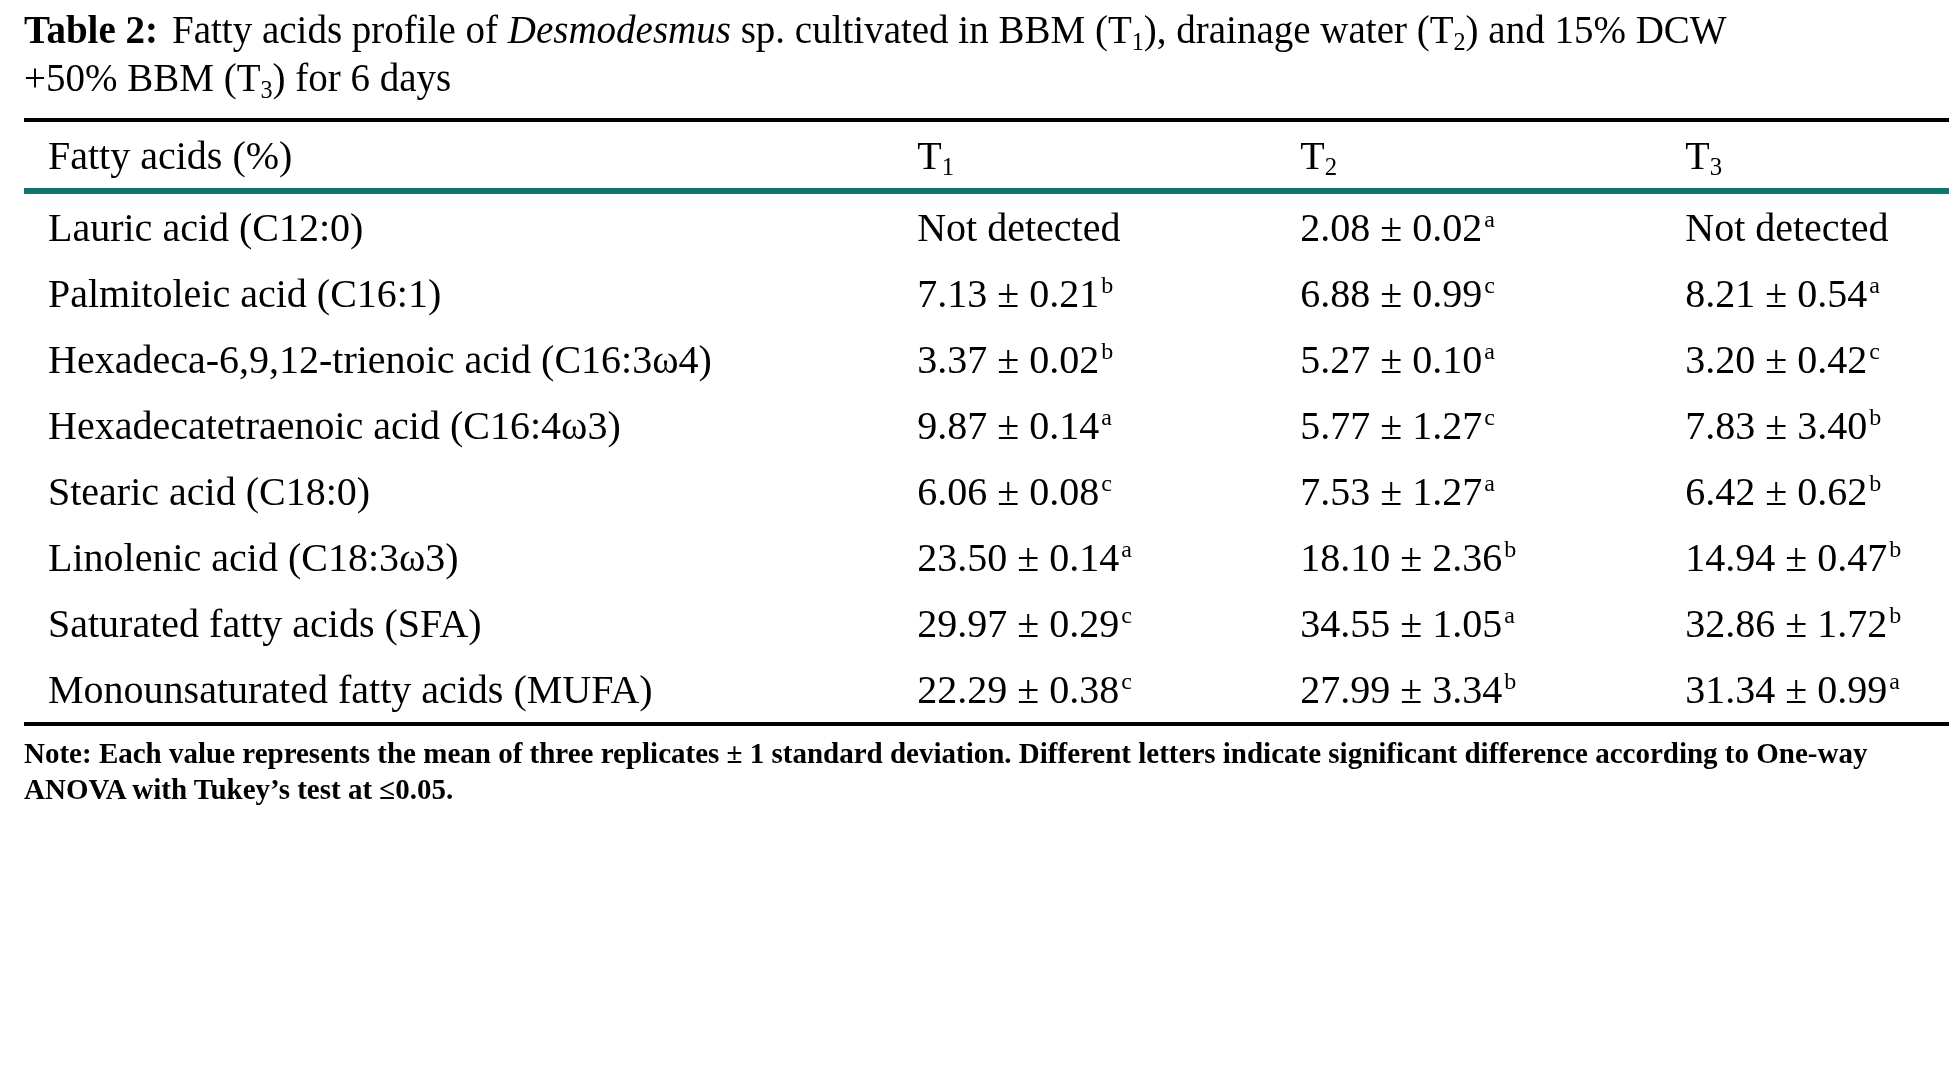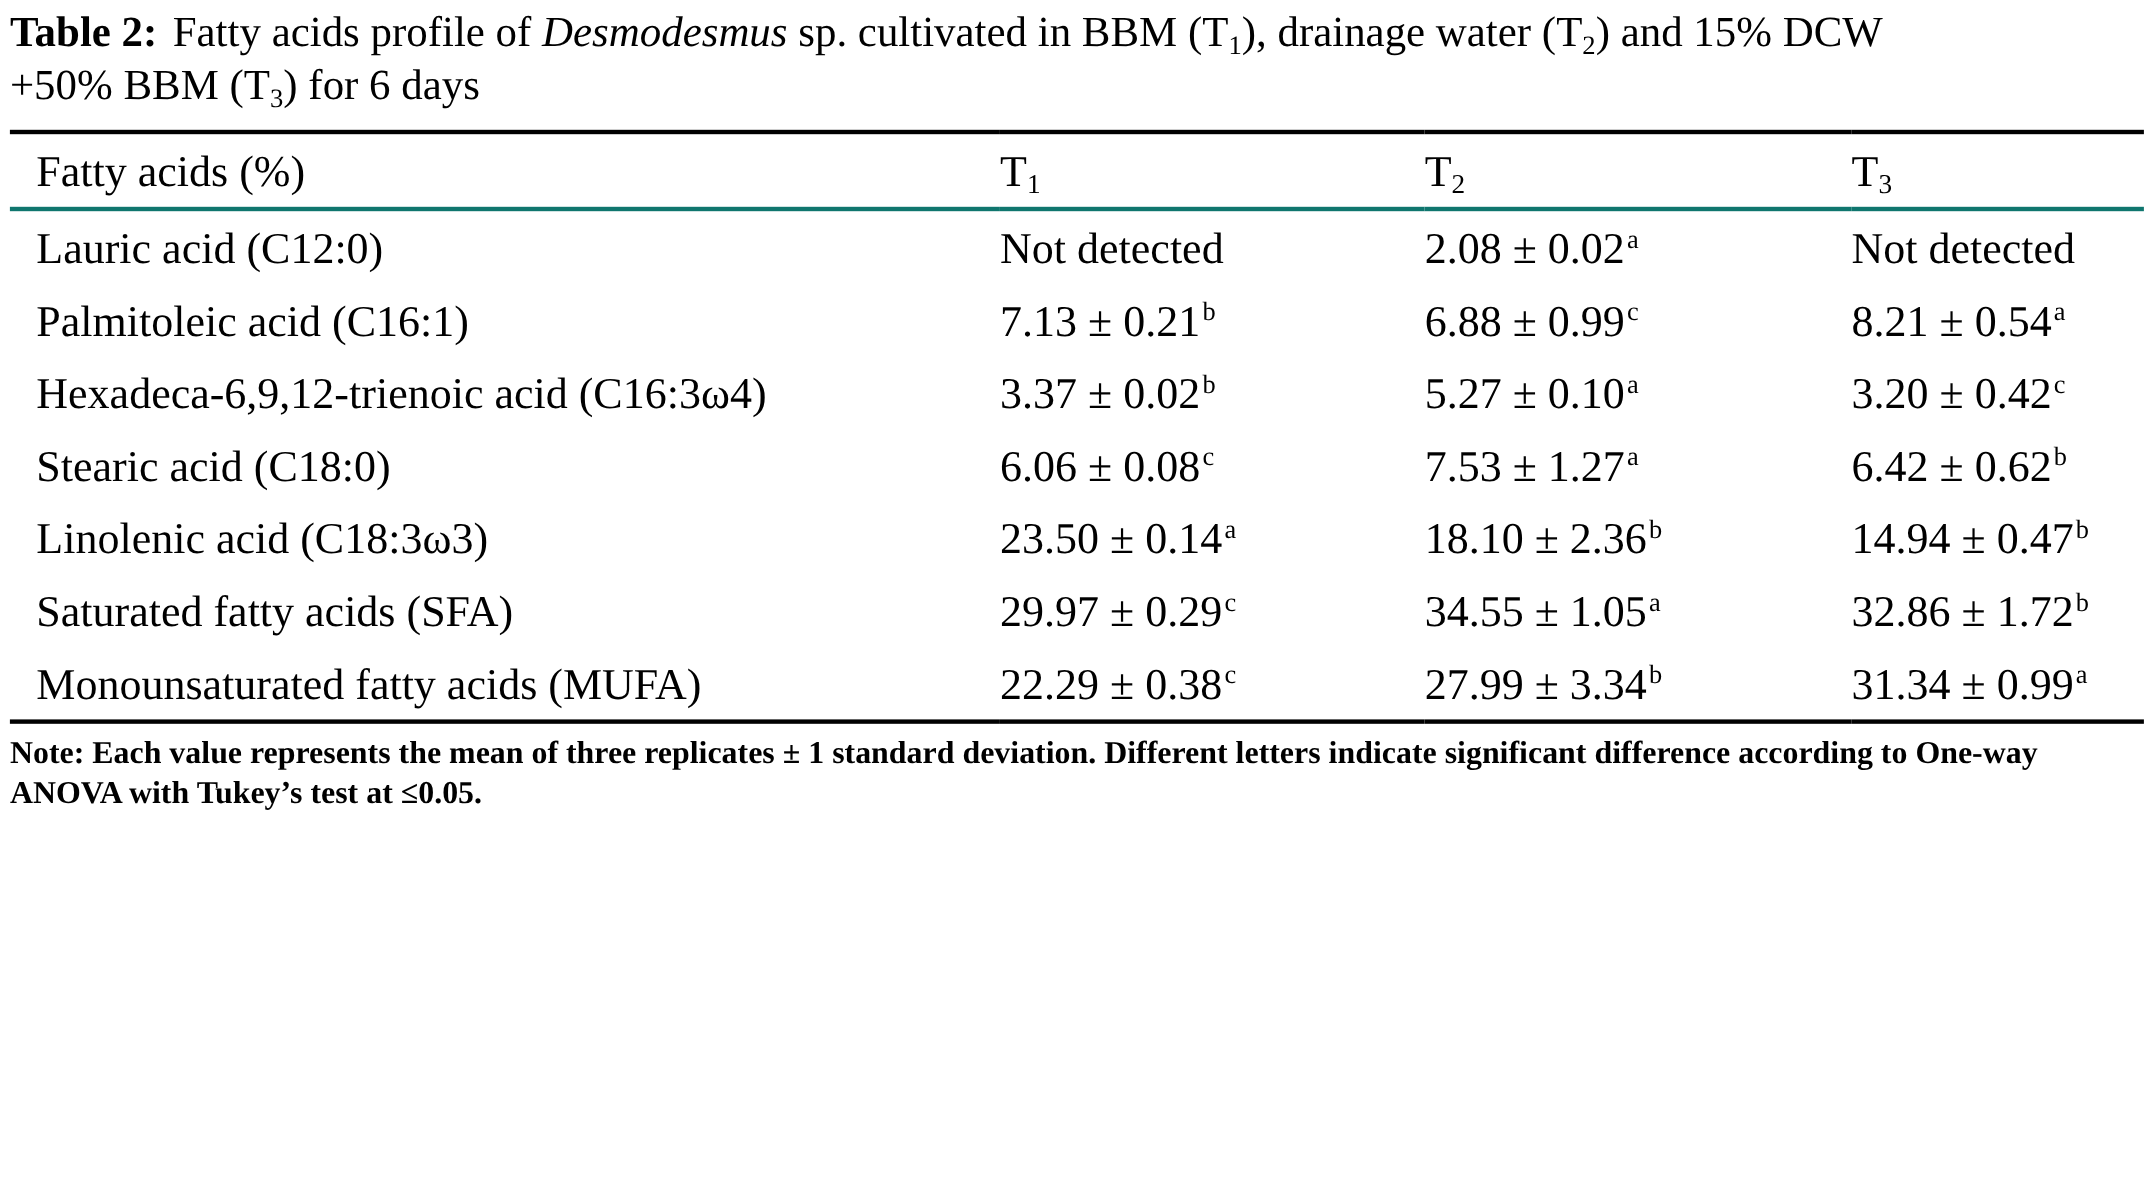--- a/index.html
+++ b/index.html
@@ -7,21 +7,21 @@
     padding: 0;
     background: #ffffff;
     color: #000000;
     font-family: "Liberation Serif", "DejaVu Serif", serif;
   }
   .page {
     position: relative;
     width: 1957px;
     height: 1074px;
     box-sizing: border-box;
-    padding: 6px 8px 0 9px;
+    padding: 6px 8px 0 24px;
     overflow: hidden;
     background: #ffffff;
   }
   
   .caption {
     font-size: 39px;
     line-height: 48px;
     white-space: nowrap;
   }
   .caption-label {
@@ -43,21 +43,21 @@
     table-layout: fixed;
     margin-top: 16px;
     border-top: 4px solid #000000;
     border-bottom: 4px solid #000000;
   }
   table.fa-table col.c0 { width: 46.4%; }
   table.fa-table col.c1 { width: 19.9%; }
   table.fa-table col.c2 { width: 20.0%; }
   table.fa-table col.c3 { width: 13.7%; }
   table.fa-table thead tr {
-    border-bottom: 4px solid #0f766e;
+    border-bottom: 6px solid #0f766e;
   }
   table.fa-table th,
   table.fa-table td {
     font-size: 40px;
     font-weight: normal;
     text-align: left;
     padding: 0;
     height: 66px;
     vertical-align: middle;
     white-space: nowrap;
@@ -124,20 +124,26 @@
       <td><span>8.21 ± 0.54</span><sup class="sig">a</sup></td>
     </tr>
 
     <tr>
       <td class="col-name"><span>Hexadeca-6,9,12-trienoic acid (C16:3ω4)</span></td>
       <td><span>3.37 ± 0.02</span><sup class="sig">b</sup></td>
       <td><span>5.27 ± 0.10</span><sup class="sig">a</sup></td>
       <td><span>3.20 ± 0.42</span><sup class="sig">c</sup></td>
     </tr>
 
+    <tr>
+      <td class="col-name"><span>Hexadecatetraenoic acid (C16:4ω3)</span></td>
+      <td><span>9.87 ± 0.14</span><sup class="sig">a</sup></td>
+      <td><span>5.77 ± 1.27</span><sup class="sig">c</sup></td>
+      <td><span>7.83 ± 3.40</span><sup class="sig">b</sup></td>
+    </tr>
 
     <tr>
       <td class="col-name"><span>Stearic acid (C18:0)</span></td>
       <td><span>6.06 ± 0.08</span><sup class="sig">c</sup></td>
       <td><span>7.53 ± 1.27</span><sup class="sig">a</sup></td>
       <td><span>6.42 ± 0.62</span><sup class="sig">b</sup></td>
     </tr>
 
 
 

